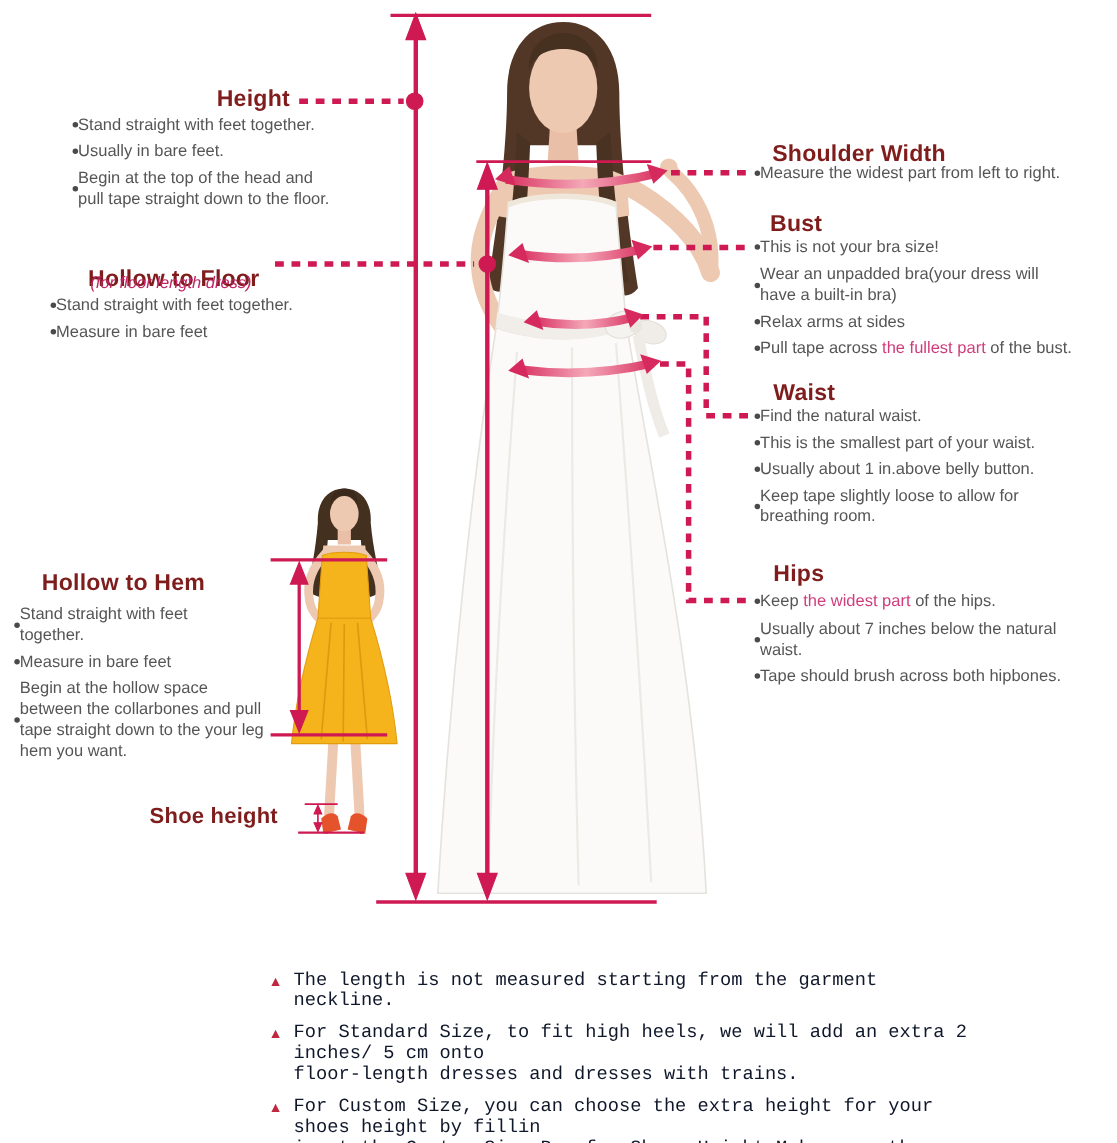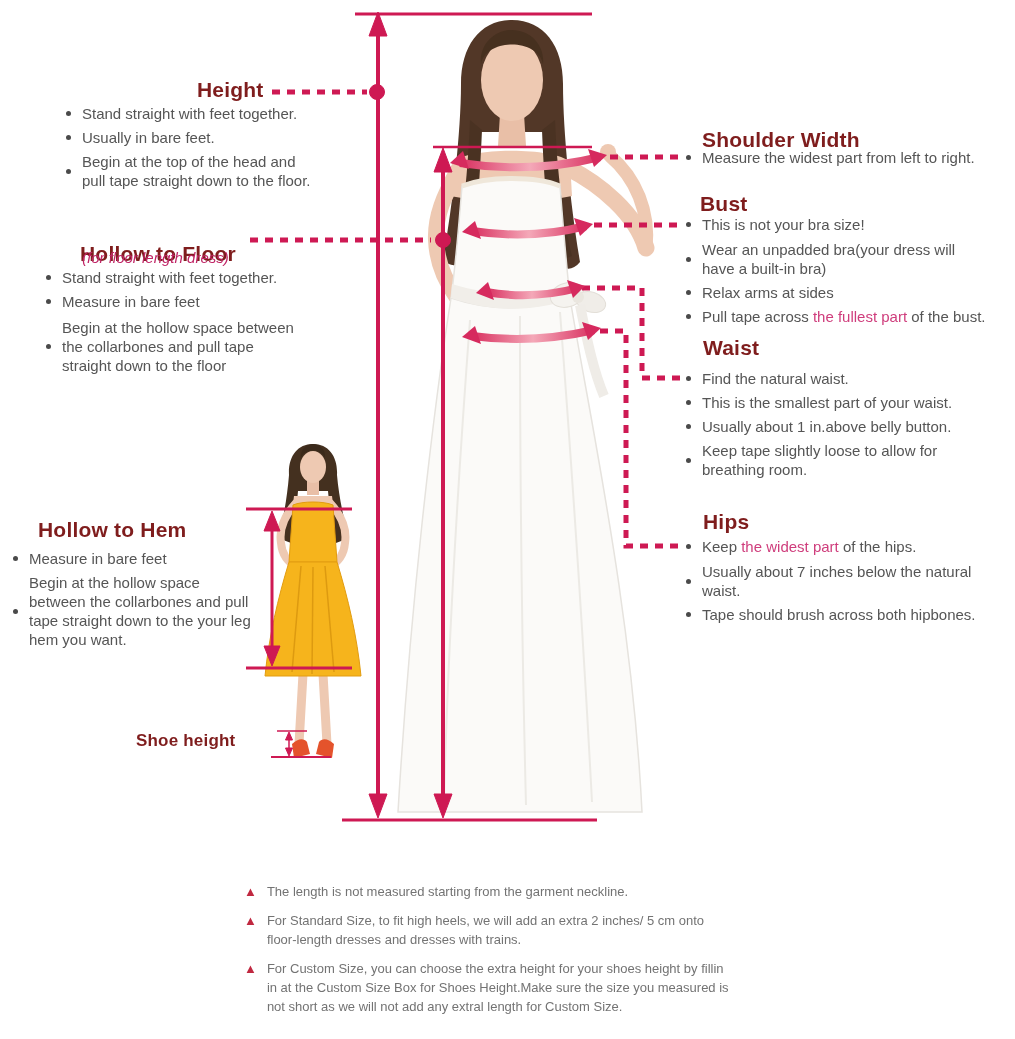--- a/index.html
+++ b/index.html
@@ -2,29 +2,29 @@
 <html><head>
 <meta charset="utf-8">
 <style>
   html,body{margin:0;padding:0;}
   body{width:1015px;height:1039px;position:relative;background:#fff;
        font-family:"Liberation Sans",sans-serif;overflow:hidden;}
   .abs{position:absolute;}
   .title{font-weight:700;font-size:21px;color:#7f1d1d;letter-spacing:.2px;white-space:nowrap;}
   .subtitle{font-size:15px;color:#c02566;white-space:nowrap;font-style:italic;}
   ul.list{list-style:none;margin:0;padding:0;}
-  li.li{display:flex;align-items:center;gap:11px;margin:0 0 5px 0;
+  li.li{display:flex;align-items:center;margin:0 0 5px 0;
         font-size:15px;line-height:19px;color:#555;}
   .dot{width:5px;height:5px;border-radius:50%;background:#4a4a4a;flex:0 0 auto;}
   .t{white-space:pre-line;}
   .hl{color:#cf3d7c;}
   .notes{width:640px;}
   .note{display:flex;gap:10px;margin-bottom:10px;align-items:flex-start;}
   .tri{font-size:13px;line-height:19px;color:#c02840;flex:0 0 auto;}
-  .note .t{color:#737373;font-size:13px;line-height:19px;}
+  .note .t{color:#0f172a;font-size:17px;line-height:19px;font-family:Liberation Mono, monospace;}
   svg{display:block;}
 </style>
 </head>
 <body>
 
 <svg class="abs" style="left:0;top:0" width="1015" height="1039" viewBox="0 0 1015 1039">
   <defs>
     <linearGradient id="rib" x1="0" y1="0" x2="1" y2="0">
       <stop offset="0" stop-color="#d93060"></stop>
       <stop offset="0.5" stop-color="#f4a8b8"></stop>
@@ -154,44 +154,43 @@
 <div class="abs subtitle" style="left:82px;top:249px">(for floor length dress)</div>
 <ul class="abs list" style="left:46px;top:268px;width:330px">
   <li class="li">
       <span class="dot"></span>
       <span class="t">Stand straight with feet together.</span>
     </li>
   <li class="li">
       <span class="dot"></span>
       <span class="t">Measure in bare feet</span>
     </li>
-  <li class="li" style="margin-top:7px">
-      <span class="dot"></span>
-      <span class="t">Begin at the hollow space between
-the collarbones and pull tape
-straight down to the floor</span>
-    </li>
 </ul>
 
 <div class="abs title" style="left:38px;top:518px">Hollow to Hem</div>
 <ul class="abs list" style="left:13px;top:549px;width:300px">
+  <li class="li">
+      <span class="dot"></span>
+      <span class="t">Stand straight with feet
+together.</span>
+    </li>
   <li class="li">
       <span class="dot"></span>
       <span class="t">Measure in bare feet</span>
     </li>
   <li class="li">
       <span class="dot"></span>
       <span class="t">Begin at the hollow space
 between the collarbones and pull
 tape straight down to the your leg
 hem  you want.</span>
     </li>
 </ul>
 
-<div class="abs title" style="left:136px;top:731px;font-size:17px">Shoe height</div>
+<div class="abs title" style="left:136px;top:731px;font-size:20px">Shoe height</div>
 
 <div class="abs title" style="left:702px;top:128px">Shoulder Width</div>
 <ul class="abs list" style="left:686px;top:148px;width:330px">
   <li class="li">
       <span class="dot"></span>
       <span class="t">Measure the widest part from left to right.</span>
     </li>
 </ul>
 
 <div class="abs title" style="left:700px;top:192px">Bust</div>
@@ -208,21 +207,21 @@
   <li class="li">
       <span class="dot"></span>
       <span class="t">Relax arms at sides</span>
     </li>
   <li class="li">
       <span class="dot"></span>
       <span class="t"><span>Pull tape across </span><span class="hl">the fullest part</span><span> of the bust.</span></span>
     </li>
 </ul>
 
-<div class="abs title" style="left:703px;top:336px">Waist</div>
+<div class="abs title" style="left:703px;top:346px">Waist</div>
 <ul class="abs list" style="left:686px;top:369px;width:330px">
   <li class="li">
       <span class="dot"></span>
       <span class="t">Find the natural waist.</span>
     </li>
   <li class="li">
       <span class="dot"></span>
       <span class="t">This is the smallest part of your waist.</span>
     </li>
   <li class="li">

